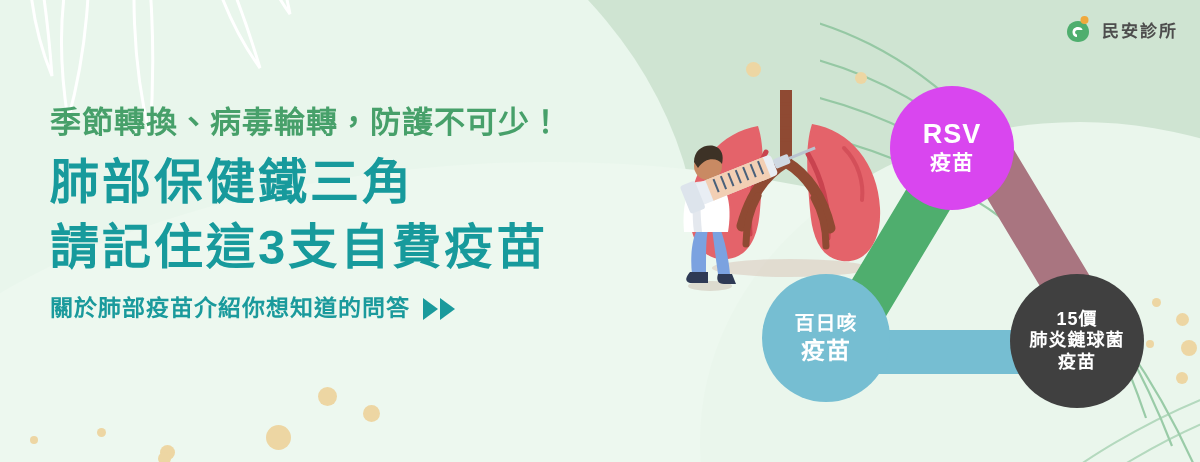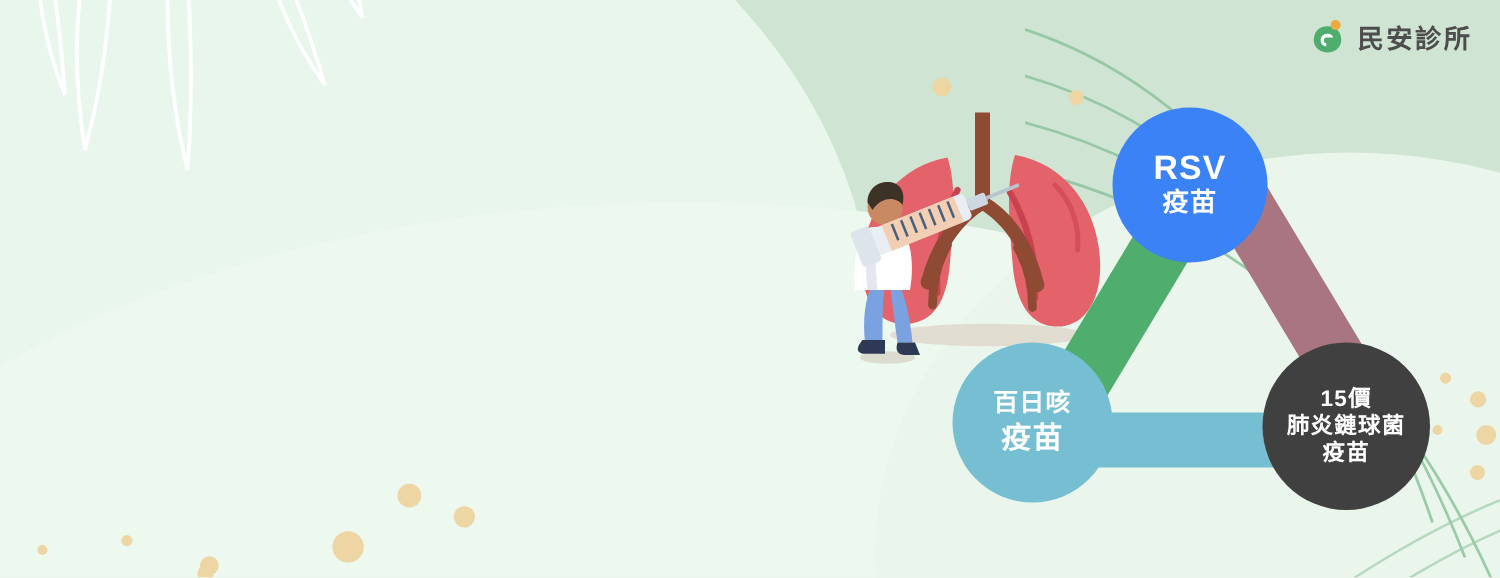--- a/index.html
+++ b/index.html
@@ -66,21 +66,21 @@
     display:flex; align-items:center; gap:7px;
   }
   .arrows { display:inline-flex; gap:2px; margin-left:6px; }
   .arrow { width:0; height:0;
     border-top:11px solid transparent; border-bottom:11px solid transparent;
     border-left:15px solid #1a9a9c; }
 
   
   .logo { position:absolute; right:22px; top:14px; display:flex; align-items:center; gap:9px; }
   .logo-mark { position:relative; width:30px; height:30px; }
-  .logo-text { font-size:21px; font-weight:bold; color:#4d4d4d; letter-spacing:2px;text-align:center; }
+  .logo-text { font-size:17px; font-weight:bold; color:#4d4d4d; letter-spacing:2px;text-align:center; }
 
   
   .illus { position:absolute; left:662px; top:78px; width:240px; height:220px; }
 
   
   .triangle { position:absolute; left:700px; top:60px; width:500px; height:402px; }
   .bar { position:absolute; border-radius:7px; }
   .bar-green { width:48px; height:250px; background:#4fae6e;
                left:178px; top:58px; transform:rotate(31deg); transform-origin:50% 50%; }
   .bar-rose  { width:48px; height:250px; background:#a97580;
@@ -88,21 +88,21 @@
   .bar-blue  { width:280px; height:44px; background:#76bed2;
                left:110px; top:270px; }
 
   .circle {
     position:absolute; border-radius:50%;
     display:flex; flex-direction:column;
     align-items:center; justify-content:center;
     color:#ffffff; text-align:center;
     font-weight:bold; letter-spacing:1px;
   }
-  .c-rsv   { width:124px; height:124px; background:#3b82f6; left:190px; top:26px; }
+  .c-rsv   { width:124px; height:124px; background:#d946ef; left:190px; top:26px; }
   .c-blue  { width:128px; height:128px; background:#76bed2; left:62px;  top:214px; }
   .c-rose  { width:134px; height:134px; background:#404040; left:310px; top:214px; }
 
   .c-rsv .l1   { font-size:27px; line-height:1.15; }
   .c-rsv .l2   { font-size:21px; line-height:1.25; }
   .c-blue .l1  { font-size:20px; line-height:1.22; }
   .c-blue .l2  { font-size:24px; line-height:1.22; }
   .c-rose .l1  { font-size:18px; line-height:1.2; }
   .c-rose .l2  { font-size:18px; line-height:1.2; }
   .c-rose .l3  { font-size:18px; line-height:1.2; }
@@ -163,20 +163,32 @@
         <path d="M15 7 C8 7 4 12 4 18 C4 24 9 28 15 28 C21 28 26 24 26 18 C26 12 22 7 15 7 Z" fill="#4fae6e"></path>
         <path d="M15 13 C11.5 13 9.5 15.5 9.5 18.2 C9.5 21 11.5 23 14 23 L14 20.4
                  C12.8 20.4 12.1 19.5 12.1 18.3 C12.1 17 13 16 14.4 16 L19.6 16
                  C19.2 14.2 17.5 13 15 13 Z" fill="#ffffff"></path>
         <circle cx="21.5" cy="6" r="4" fill="#f0a93c"></circle>
       </svg>
     </div>
     <span class="logo-text">民安診所</span>
   </div>
 
+  <div class="copy">
+    <div class="kicker">季節轉換、病毒輪轉，防護不可少！</div>
+    <div class="head-1">肺部保健鐵三角</div>
+    <div class="head-2">請記住這3支自費疫苗</div>
+    <div class="sub">
+      <span>關於肺部疫苗介紹你想知道的問答</span>
+      <span class="arrows">
+        <span class="arrow"></span>
+          <span class="arrow"></span>
+      </span>
+    </div>
+  </div>
 
   <svg class="illus" viewBox="0 0 240 220">
     <ellipse cx="128" cy="190" rx="78" ry="9" fill="#d8c7ba" opacity="0.55"></ellipse>
     <path d="M96 48 C60 54 30 86 28 130 C26 166 44 184 66 181 C88 178 96 158 98 132
              C100 106 104 72 96 48 Z" fill="#e4636a"></path>
     <path d="M150 46 C188 52 216 86 218 130 C220 166 202 186 180 183 C158 180 150 158 148 132
              C146 106 142 70 150 46 Z" fill="#e4636a"></path>
     <path d="M104 74 C92 96 86 126 88 156" stroke="#c9434f" stroke-width="5" fill="none" stroke-linecap="round"></path>
     <path d="M146 76 C160 100 168 130 166 160" stroke="#c9434f" stroke-width="5" fill="none" stroke-linecap="round"></path>
     <path d="M182 70 C196 84 202 104 200 122" stroke="#c9434f" stroke-width="4" fill="none" stroke-linecap="round" opacity="0.6"></path>

